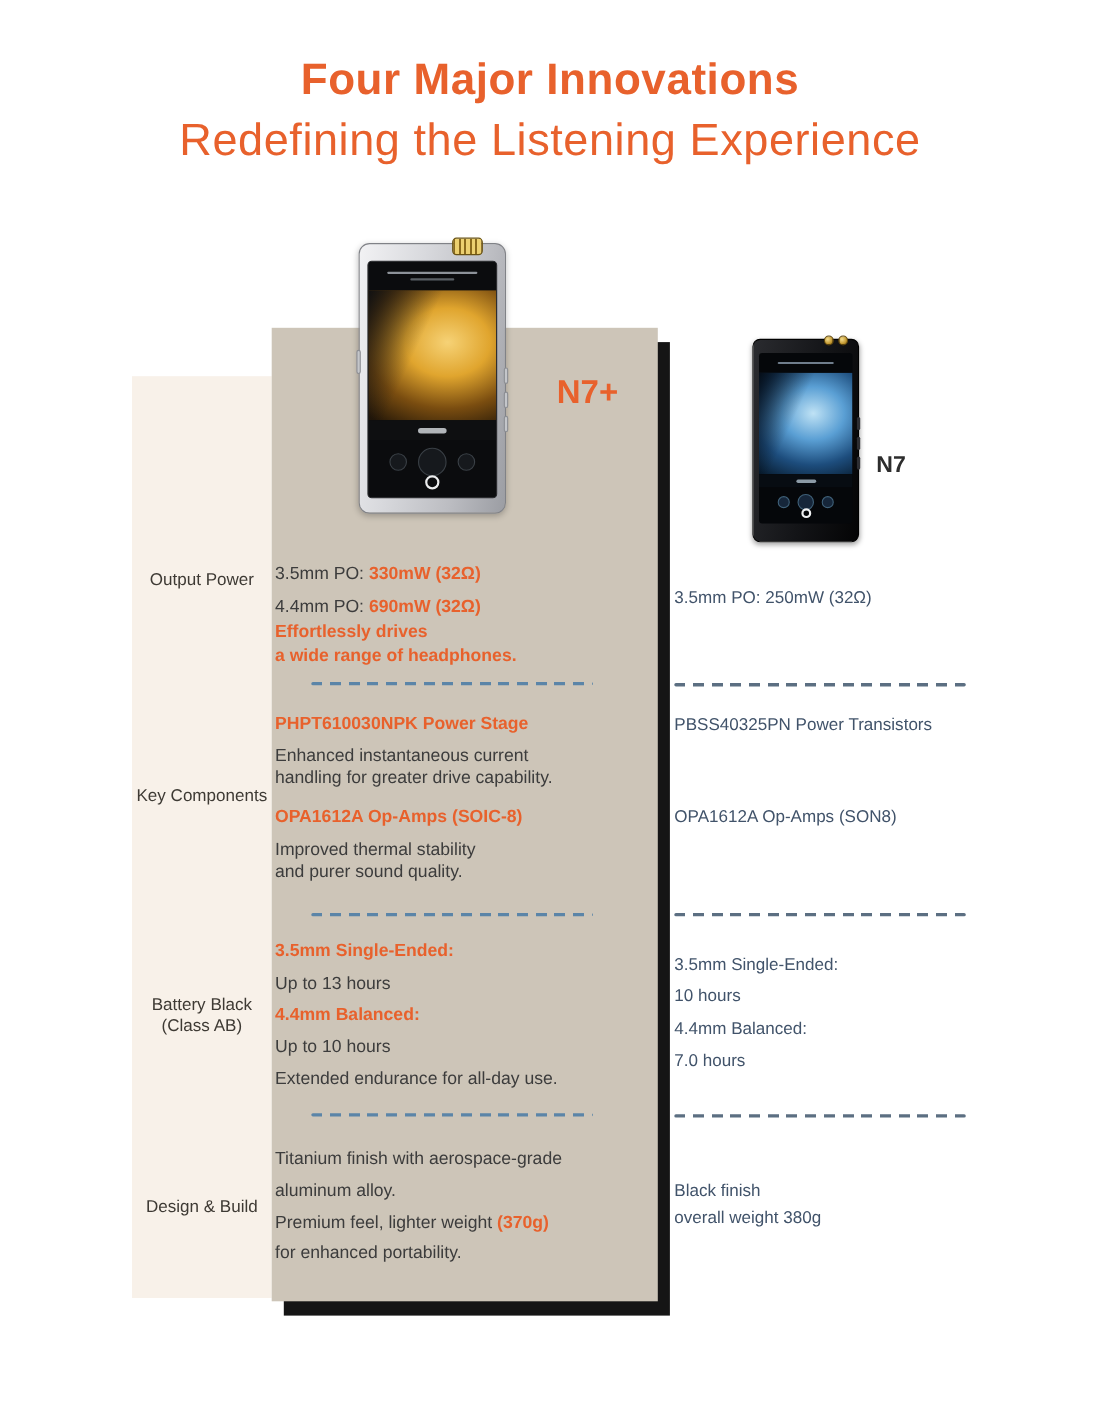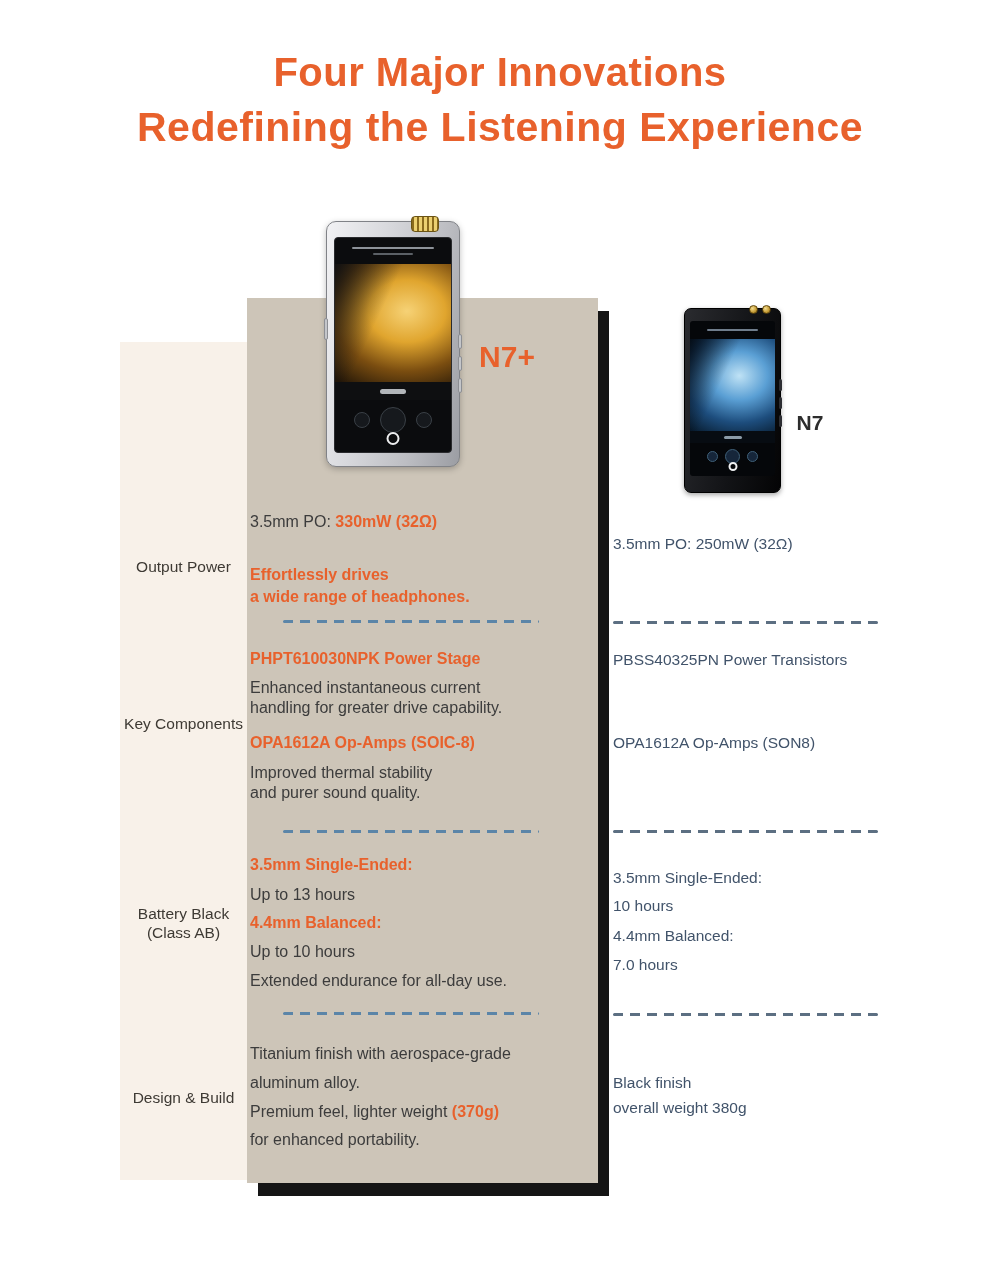--- a/index.html
+++ b/index.html
@@ -7,29 +7,29 @@
     --beige-panel:#CDC5B8; --cream-panel:#F8F1E9; --panel-shadow:#151515;
     --dash-middle:#5B85A8; --dash-right:#5C6F82; --n7-label:#2D2D2D; --label-dark:#3E3A34;
   }
   *{margin:0;padding:0;box-sizing:border-box;}
   body{background:#fff;font-family:"Liberation Sans",sans-serif;}
   .canvas{position:relative;width:1000px;height:1281px;background:#fff;overflow:hidden;margin:0 auto;}
 
   
   .hdr{position:absolute;top:48px;left:0;width:100%;text-align:center;color:var(--accent);}
   .t1{font-size:40px;font-weight:700;letter-spacing:.5px;line-height:48px;}
-  .t2{font-size:41px;font-weight:700;letter-spacing:.5px;line-height:50px;margin-top:6px;}
+  .t2{font-size:41px;font-weight:400;letter-spacing:.5px;line-height:50px;margin-top:6px;}
 
   
   .panel{position:absolute;}
   .panel-cream{left:120px;top:342px;width:127px;height:838px;background:var(--cream-panel);}
   .panel-beige{left:247px;top:298px;width:351px;height:885px;background:var(--beige-panel);box-shadow:11px 13px 0 var(--panel-shadow);}
 
   
-  .n7p-name{position:absolute;left:452px;top:340px;width:110px;text-align:center;font-size:30px;font-weight:700;color:var(--accent);}
+  .n7p-name{position:absolute;left:452px;top:340px;width:110px;text-align:right;font-size:30px;font-weight:700;color:var(--accent);}
   .n7-name{position:absolute;left:760px;top:411px;width:100px;text-align:center;font-size:21px;font-weight:600;color:var(--n7-label);}
 
   
   .ll{position:absolute;left:120px;width:127px;text-align:center;font-size:15.5px;line-height:19px;color:var(--label-dark);}
 
   
   .ml{position:absolute;left:250px;width:345px;text-align:left;font-size:16px;line-height:22px;color:var(--dark-text);}
   .o{color:var(--accent);font-weight:700;}
 
   
@@ -139,29 +139,30 @@
           <i class="big"></i>
           <i></i>
         </div>
       <div class="home2"></div>
     </div>
   </div>
 
   <div class="n7p-name">N7+</div>
   <div class="n7-name">N7</div>
 
-  <div class="ll" style="top:557px">Output Power</div>
+  <div class="ll" style="top:518px">Output Power</div>
   <div class="ll" style="top:714px">Key Components</div>
   <div class="ll" style="top:904px">
     <div>Battery Black</div>
     <div>(Class AB)</div>
   </div>
   <div class="ll" style="top:1088px">Design &amp; Build</div>
 
   <div class="ml" style="top:511px"><span>3.5mm PO: </span><span class="o">330mW (32Ω)</span></div>
+  <div class="ml" style="top:541px"><span>4.4mm PO: </span><span class="o">690mW (32Ω)</span></div>
   <div class="ml o" style="top:564px">Effortlessly drives</div>
   <div class="ml o" style="top:586px">a wide range of headphones.</div>
 
   <div class="ml o" style="top:648px">PHPT610030NPK Power Stage</div>
   <div class="ml" style="top:697px">handling for greater drive capability.</div>
   <div class="ml" style="top:677px">Enhanced instantaneous current</div>
   <div class="ml o" style="top:732px">OPA1612A Op-Amps (SOIC-8)</div>
   <div class="ml" style="top:762px">Improved thermal stability</div>
   <div class="ml" style="top:782px">and purer sound quality.</div>
 

